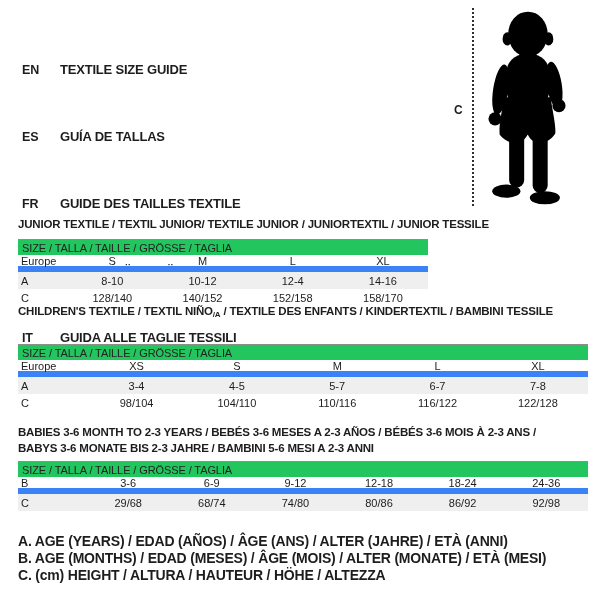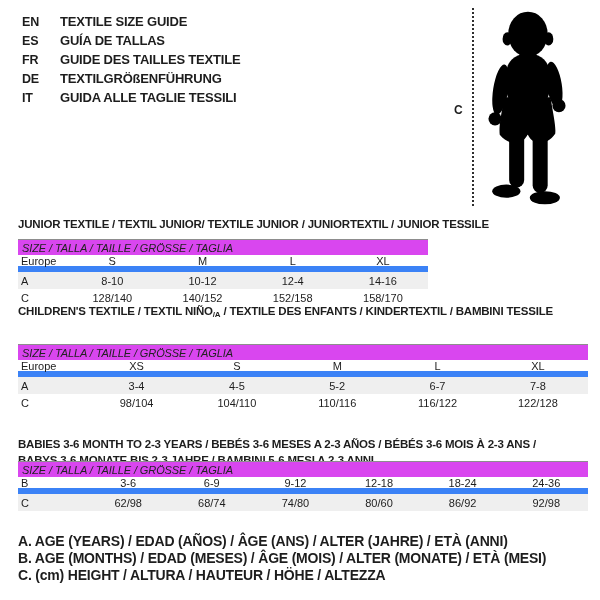--- a/index.html
+++ b/index.html
@@ -1,36 +1,36 @@
 <!DOCTYPE html>
 <html><head>
 <meta charset="utf-8">
 <style>
   * { margin:0; padding:0; box-sizing:border-box; }
   html,body { width:600px; height:600px; background:#ffffff; overflow:hidden; }
   body { font-family:"Liberation Sans","DejaVu Sans",sans-serif; color:#1d1d1d; position:relative; }
 
   
   .lang-list { position:absolute; left:22px; top:12px; }
-  .lang-row { display:flex; height:19px; align-items:center; }
+  .lang-row { display:flex; height:19px; align-items:center;margin-top:48px; }
   .lang-code { width:38px; font-size:12.5px; font-weight:bold; letter-spacing:-0.2px; }
   .lang-title { font-size:13px; font-weight:bold; letter-spacing:-0.2px; }
 
   
   .height-line { position:absolute; left:472px; top:8px; height:198px; width:0; border-left:2px dotted #2e2e2e; }
   .figure-label { position:absolute; left:454px; top:103px; font-size:12px; font-weight:bold; }
   .baby-svg { position:absolute; left:480px; top:6px; }
 
   
   .sec-title { position:absolute; left:18px; font-size:11.5px; font-weight:bold; letter-spacing:-0.2px; line-height:16px; white-space:nowrap; }
   .sec-title sub { font-size:8px; vertical-align:-2px; }
 
   
   .tbl { position:absolute; left:18px; font-size:11px; }
-  .tbl-hdr { background:#d946ef; border-top:1px solid #8d8d8d; height:16px; display:flex; align-items:center; padding-left:4px; color:#222; letter-spacing:-0.1px;font-style:italic; }
+  .tbl-hdr { background:#22c55e; border-top:1px solid #8d8d8d; height:16px; display:flex; align-items:center; padding-left:4px; color:#222; letter-spacing:-0.1px; }
   .trow { display:flex; align-items:center; height:17px; }
   .trow.shade { background:#efefef; }
   .trow.hairline { border-bottom:6px solid #3b82f6; }
   .tlabel { width:12%; padding-left:3px; text-align:left; }
   .tcell { flex:1; text-align:center; }
 
   
   .notes { position:absolute; left:18px; top:533px; }
   .note-line { font-size:14px; font-weight:bold; letter-spacing:-0.2px; line-height:17px; white-space:nowrap; }
 </style>
@@ -115,55 +115,55 @@
     <span class="tcell">XS</span>
     <span class="tcell">S</span>
     <span class="tcell">M</span>
     <span class="tcell">L</span>
     <span class="tcell">XL</span>
   </div>
   <div class="trow shade">
     <span class="tlabel">A</span>
     <span class="tcell">3-4</span>
     <span class="tcell">4-5</span>
-    <span class="tcell">5-2</span>
+    <span class="tcell">5-7</span>
     <span class="tcell">6-7</span>
     <span class="tcell">7-8</span>
   </div>
   <div class="trow">
     <span class="tlabel">C</span>
     <span class="tcell">98/104</span>
     <span class="tcell">104/110</span>
     <span class="tcell">110/116</span>
     <span class="tcell">116/122</span>
     <span class="tcell">122/128</span>
   </div>
 </div>
 
-<div class="sec-title" style="top:424px;margin-top:12px;">
+<div class="sec-title" style="top:424px;">
   <div>BABIES 3-6 MONTH TO 2-3 YEARS / BEBÉS 3-6 MESES A 2-3 AÑOS / BÉBÉS 3-6 MOIS À 2-3 ANS /</div>
   <div>BABYS 3-6 MONATE BIS 2-3 JAHRE / BAMBINI 5-6 MESI A 2-3 ANNI</div>
 </div>
 <div class="tbl" style="top:461px; width:570px;">
   <div class="tbl-hdr">SIZE / TALLA / TAILLE / GRÖSSE / TAGLIA</div>
   <div class="trow hairline">
     <span class="tlabel">B</span>
     <span class="tcell">3-6</span>
     <span class="tcell">6-9</span>
     <span class="tcell">9-12</span>
     <span class="tcell">12-18</span>
     <span class="tcell">18-24</span>
     <span class="tcell">24-36</span>
   </div>
   <div class="trow shade">
     <span class="tlabel">C</span>
-    <span class="tcell">62/98</span>
+    <span class="tcell">29/68</span>
     <span class="tcell">68/74</span>
     <span class="tcell">74/80</span>
-    <span class="tcell">80/60</span>
+    <span class="tcell">80/86</span>
     <span class="tcell">86/92</span>
     <span class="tcell">92/98</span>
   </div>
 </div>
 
 <div class="notes">
   <div class="note-line">A. AGE (YEARS) / EDAD (AÑOS) / ÂGE (ANS) / ALTER (JAHRE) / ETÀ (ANNI)</div>
   <div class="note-line">B. AGE (MONTHS) / EDAD (MESES) / ÂGE (MOIS) / ALTER (MONATE) / ETÀ (MESI)</div>
   <div class="note-line">C. (cm) HEIGHT / ALTURA / HAUTEUR / HÖHE / ALTEZZA</div>
 </div>

